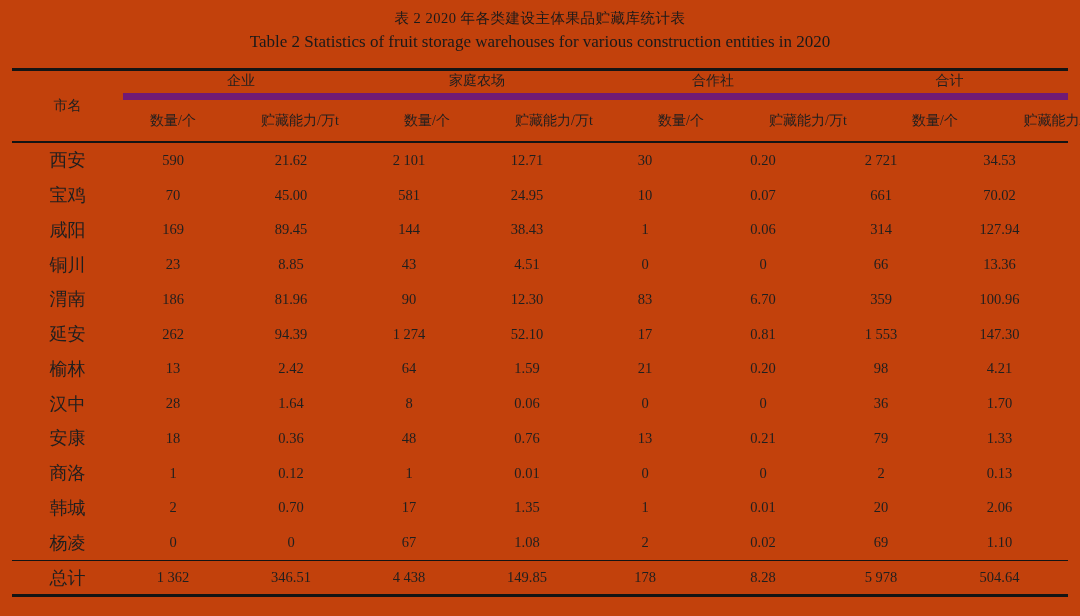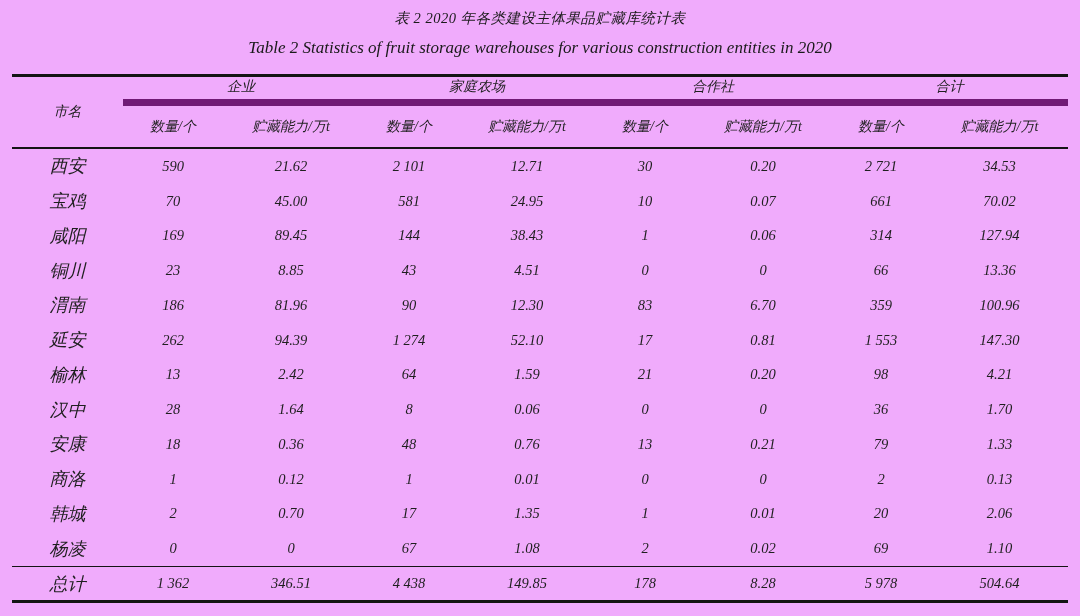--- a/index.html
+++ b/index.html
@@ -1,36 +1,35 @@
 <!DOCTYPE html>
 <html><head>
 <meta charset="utf-8">
 <style>
   * { margin: 0; padding: 0; box-sizing: border-box; }
   html, body { background: #ffffff; }
   .page {
     position: relative;
     width: 1080px;
     height: 616px;
-    background: #f0abfc;
+    background: #c2410c;
     font-family: "Liberation Serif", "DejaVu Serif", serif;
     color: #1f1f1f;
     overflow: hidden;
-    font-style: italic;
   }
   .caption-zh {
     padding-top: 8px;
     text-align: center;
     font-size: 14.5px;
     line-height: 20px;
     letter-spacing: 0.5px;
     color: #1a1a1a;
   }
   .caption-en {
-    margin-top: 9px;
+    margin-top: 3px;
     text-align: center;
     font-size: 17px;
     line-height: 22px;
     color: #1a1a1a;
   }
   .table-wrap {
     margin: 15px 12px 0 12px;
     border-top: 3px solid #141414;
     border-bottom: 3px solid #141414;
   }
@@ -56,20 +55,21 @@
     display: flex;
     align-items: center;
     justify-content: center;
     font-size: 14px;
     padding-bottom: 2px;
   }
   .head-right .sub-row {
     display: grid;
     grid-template-columns: 100px 136px 100px 136px 100px 136px 100px 137px;
     height: 41px;
+    gap: 9px;
   }
   .head-right .sub-cell {
     display: flex;
     align-items: center;
     justify-content: center;
     font-size: 14px;
   }
   
   .row {
     display: grid;

